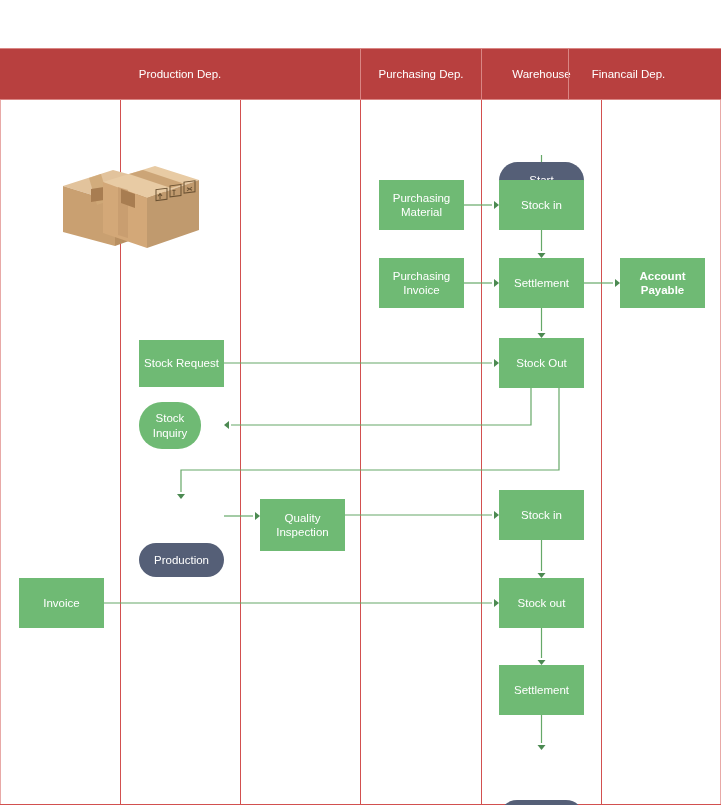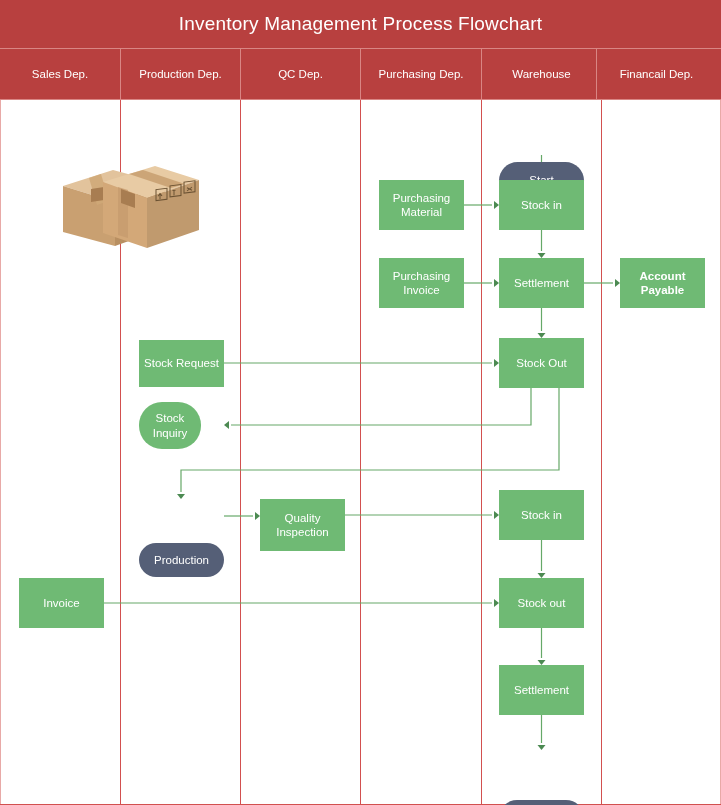--- a/index.html
+++ b/index.html
@@ -105,41 +105,32 @@
     position:absolute;
     left:55px; top:158px;
     width:145px; height:95px;
   }
 </style>
 </head>
 <body>
 
 <div id="app">
 
-  <div class="title-band">
-    <div class="title">Inventory Management Process Flowchart</div>
-  </div>
 
   <div class="lane-header-band" id="lane-header-band">
-      <div class="lane-header" style="left: 0px; width: 120px;">
-        <span>Sales Dep.</span>
-      </div>
       <div class="lane-header" style="left: 120px; width: 120px; text-align: right;">
         <span>Production Dep.</span>
       </div>
-      <div class="lane-header" style="left: 240px; width: 120px;">
-        <span>QC Dep.</span>
-      </div>
       <div class="lane-header" style="left: 360px; width: 121px;">
         <span>Purchasing Dep.</span>
       </div>
       <div class="lane-header" style="left: 481px; width: 120px;">
         <span>Warehouse</span>
       </div>
-      <div class="lane-header" style="left: 568px; width: 120px; margin-left: 28px;">
+      <div class="lane-header" style="left: 568px; width: 120px;">
         <span>Financail Dep.</span>
       </div>
     </div>
 
   <div class="lane-body" id="lane-body">
     <div class="lane-edge-left"></div>
     <div class="lane-edge-right"></div>
     <div class="lane-edge-bottom"></div>
   <div class="lane-rule" style="left: 120px; background: rgb(210, 80, 79);"></div>
       <div class="lane-rule" style="left: 240px; background: rgb(210, 80, 79);"></div>

